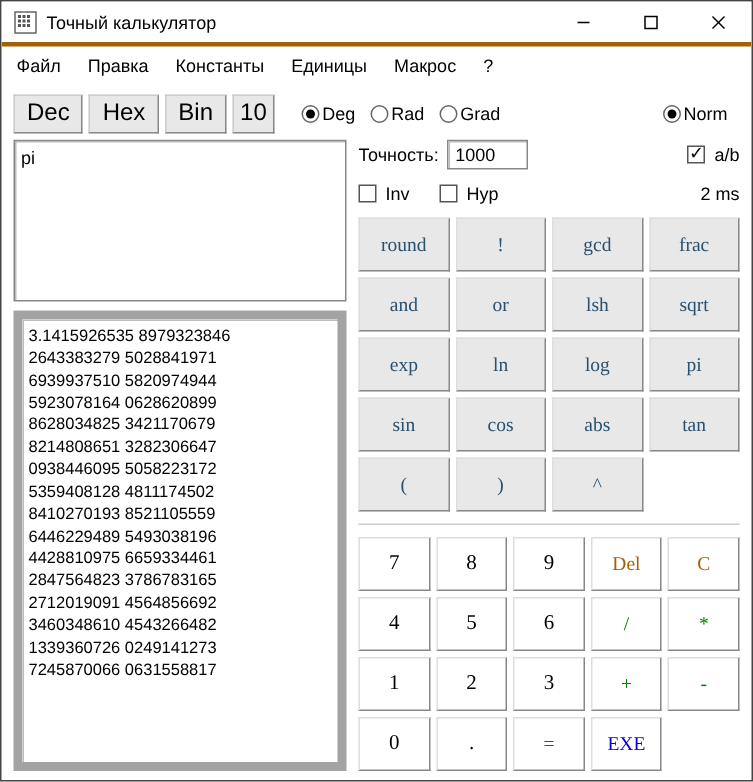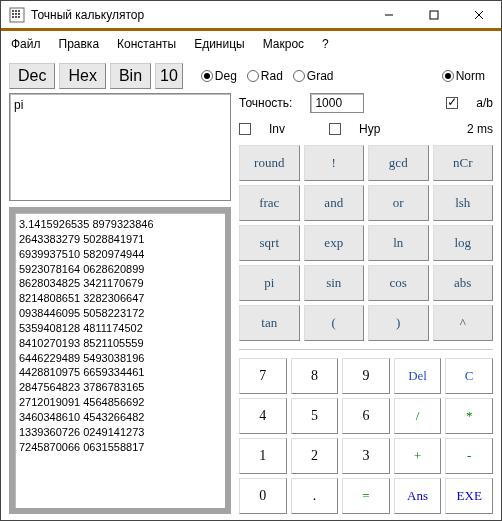--- a/index.html
+++ b/index.html
@@ -79,21 +79,21 @@
     background: #fff; padding: 4px; font-size: 12px;
     box-shadow: inset 1px 1px 0 #bbb;
   }
   .result {
     flex: 1; border: 6px solid #a3a3a3; background: #fff;
     padding: 4px; font-size: 11px; line-height: 1.35;
     overflow-y: scroll; white-space: pre-line;
     box-shadow: inset 1px 1px 0 #bbb;
     font-family: Tahoma, sans-serif;
   }
-  .opts-row { display: flex; align-items: center; gap: 18px; height: 22px; }
+  .opts-row { display: flex; align-items: center; gap: 6px; height: 22px; }
   .text-input {
     border: 1px solid #888; background: #fff;
     width: 54px; padding: 2px 4px; text-align: left;
     box-shadow: inset 1px 1px 0 #bbb; font-size: 12px;
   }
   .cb { width: 12px; height: 12px; border: 1px solid #555; background: #fff; display: inline-block; position: relative; }
   .cb.on::after { content: "✓"; position: absolute; top: -3px; left: 0; font-size: 12px; }
   .ms-label { margin-left: auto; }
   .keypad { display: grid; grid-template-columns: repeat(4, 1fr); gap: 4px; }
   .key {
@@ -101,21 +101,21 @@
     border: 1px solid #888;
     border-top-color: #ddd;
     border-left-color: #ddd;
     height: 36px;
     display: flex; align-items: center; justify-content: center;
     font-size: 13px;
     color: #204060;
     font-family: Liberation Serif, serif;
   }
   .key.num { background: #fff; color: #000; font-size: 14px; }
-  .key.red { color: #1d4ed8; background: #fff; }
+  .key.red { color: #a16207; background: #fff; }
   .key.grn { color: #008000; background: #fff; }
   .key.blu { color: #0000dd; background: #fff; }
   .key.fn { color: #2a5070; }
   .hr { height: 1px; background: #ccc; margin: 2px 0; }
   .spacer { flex: 1; }
 </style>
 </head>
 <body>
 
 <div class="titlebar">
@@ -223,21 +223,20 @@
       <span style="width:8px"></span>
       <span class="cb"></span>
       <span>Hyp</span>
       <span class="ms-label">2 ms</span>
     </div>
 
     <div class="keypad">
       <button class="key fn">round</button>
       <button class="key fn">!</button>
       <button class="key fn">gcd</button>
-      <button class="key fn">nCr</button>
       <button class="key fn">frac</button>
       <button class="key fn">and</button>
       <button class="key fn">or</button>
       <button class="key fn">lsh</button>
       <button class="key fn">sqrt</button>
       <button class="key fn">exp</button>
       <button class="key fn">ln</button>
       <button class="key fn">log</button>
       <button class="key fn">pi</button>
       <button class="key fn">sin</button>
@@ -263,17 +262,16 @@
       <button class="key grn">/</button>
       <button class="key grn">*</button>
       <button class="key num">1</button>
       <button class="key num">2</button>
       <button class="key num">3</button>
       <button class="key grn">+</button>
       <button class="key grn">-</button>
       <button class="key num">0</button>
       <button class="key num">.</button>
       <button class="key grn">=</button>
-      <button class="key blu">Ans</button>
       <button class="key blu">EXE</button>
     </div>
   </div>
 </div>
 
 </body></html>

